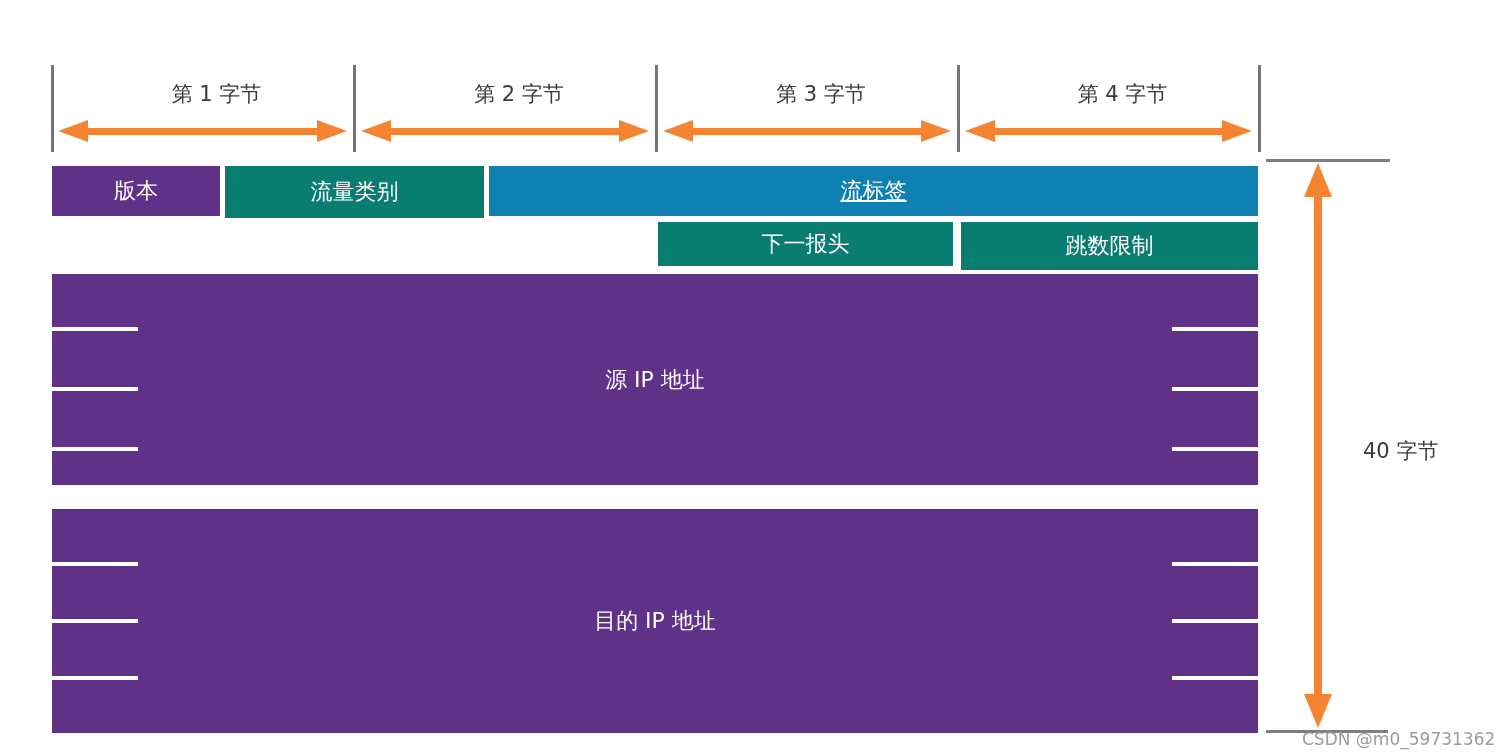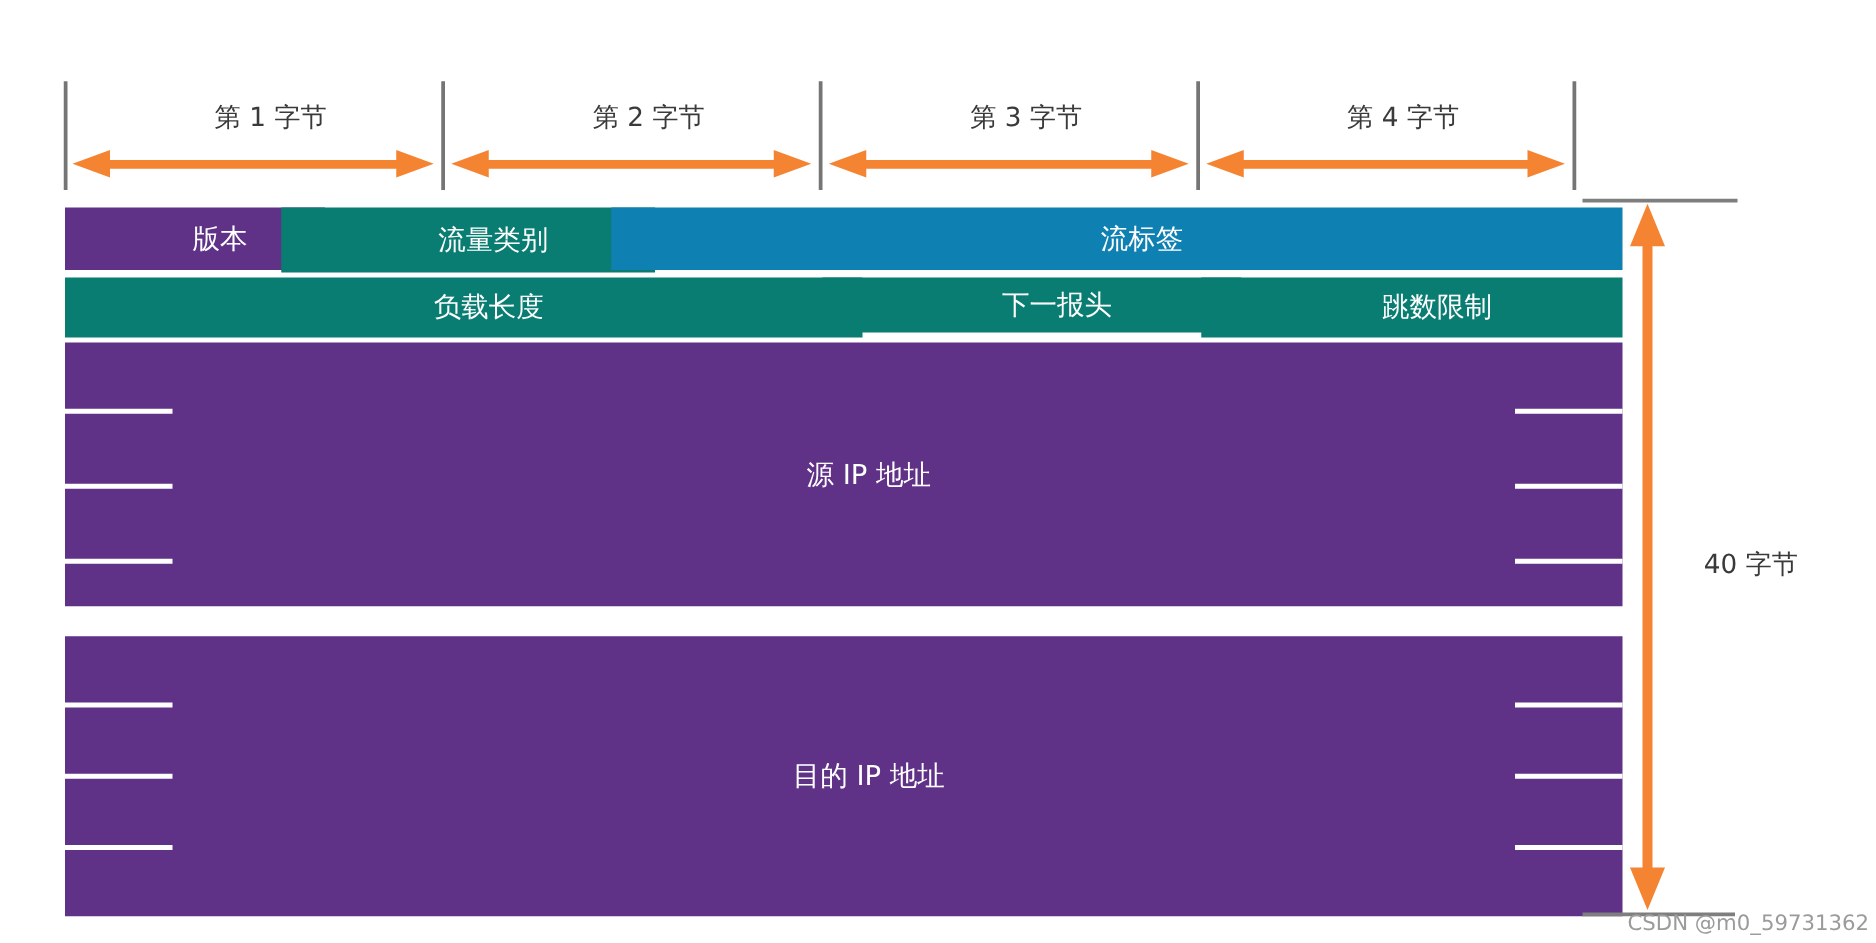--- a/index.html
+++ b/index.html
@@ -22,24 +22,24 @@
   .byte-cell .blabel{display:block;text-align:center;font-size:21px;line-height:28px;color:var(--label_text);white-space:nowrap;margin-left:28px;}
   .h-arrow{position:absolute;left:4px;right:4px;top:40px;height:22px;}
   .h-arrow .head-l{position:absolute;left:0;top:0;width:0;height:0;
     border-top:11px solid transparent;border-bottom:11px solid transparent;border-right:30px solid var(--orange);}
   .h-arrow .head-r{position:absolute;right:0;top:0;width:0;height:0;
     border-top:11px solid transparent;border-bottom:11px solid transparent;border-left:30px solid var(--orange);}
   .h-arrow .shaft{position:absolute;left:12px;right:12px;top:8px;height:7px;background:var(--orange);}
 
   
   .field{position:absolute;display:flex;align-items:center;justify-content:center;
-    color:var(--field_text);font-size:22px;white-space:nowrap;padding-left:40px;}
+    color:var(--field_text);font-size:22px;white-space:nowrap;}
   .purple{background:var(--purple);}
   .teal{background:var(--teal);}
-  .blue{background:var(--blue);}
+  .blue{background:var(--blue);text-decoration:underline;}
 
   
   .tick{position:absolute;width:86px;height:4px;background:#ffffff;}
   .tick.l{left:0;}
   .tick.r{right:0;}
 
   
   .hline{position:absolute;height:3px;background:#7e7e7e;}
   .v-arrow{position:absolute;left:1304px;top:163px;width:28px;height:565px;}
   .v-arrow .head-t{position:absolute;left:0;top:0;width:0;height:0;
@@ -92,21 +92,20 @@
       <span class="head-l"></span>
       <span class="shaft"></span>
       <span class="head-r"></span>
     </div>
   </div>
 
   <div class="field purple" style="left:52px;top:166px;width:168px;height:50px">版本</div>
   <div class="field teal" style="left:225px;top:166px;width:259px;height:52px">流量类别</div>
   <div class="field blue" style="left:489px;top:166px;width:769px;height:50px">流标签</div>
 
-  <div class="field teal" style="left:52px;top:222px;width:598px;height:48px">负载长度</div>
   <div class="field teal" style="left:658px;top:222px;width:295px;height:44px">下一报头</div>
   <div class="field teal" style="left:961px;top:222px;width:297px;height:48px">跳数限制</div>
 
   <div class="field purple" style="left:52px;top:274px;width:1206px;height:211px">
     <span>源 IP 地址</span>
     <span class="tick l" style="top:53px"></span>
     <span class="tick l" style="top:113px"></span>
     <span class="tick l" style="top:173px"></span>
     <span class="tick r" style="top:53px"></span>
     <span class="tick r" style="top:113px"></span>

